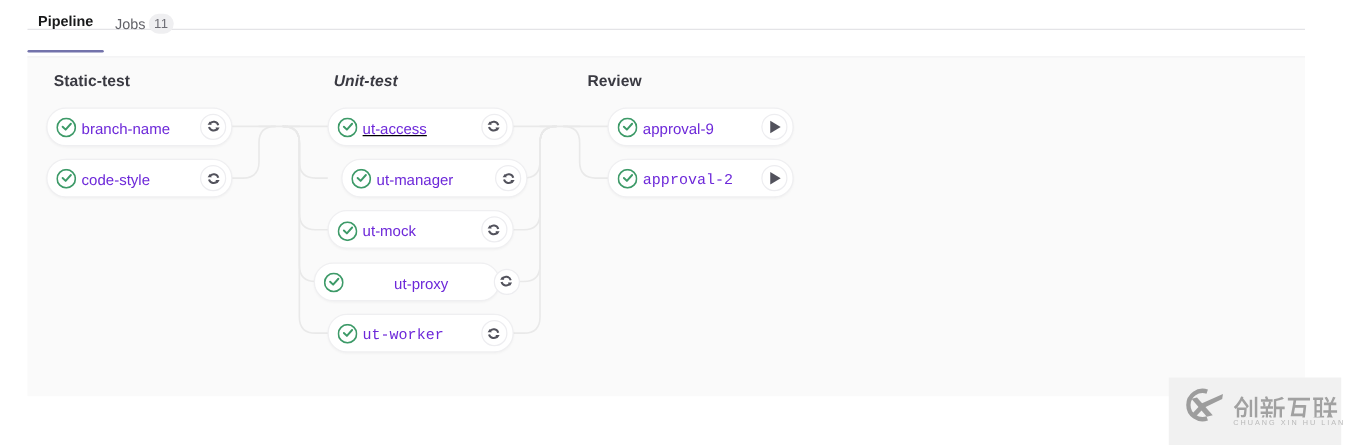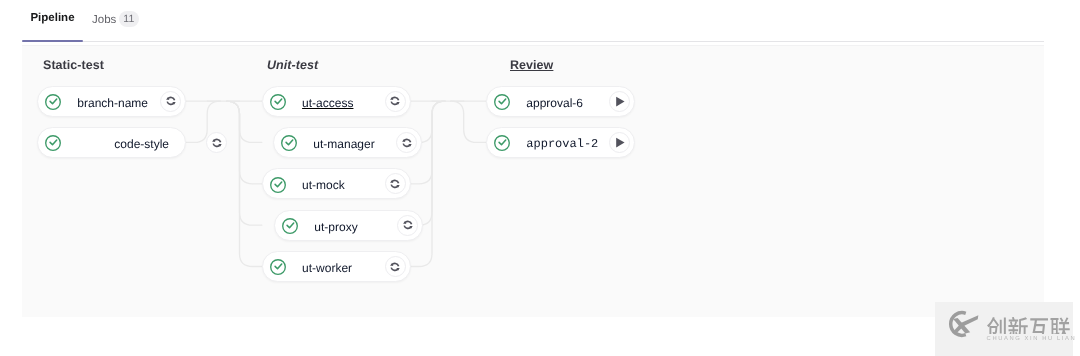--- a/index.html
+++ b/index.html
@@ -1,40 +1,40 @@
 <!DOCTYPE html>
 <html><head>
 <meta charset="utf-8">
 <style>
   html,body{margin:0;padding:0;}
   body{width:1080px;height:356px;background:#ffffff;-webkit-font-smoothing:antialiased;text-rendering:geometricPrecision;transform:translateZ(0);
        font-family:"Liberation Sans",sans-serif;overflow:hidden;position:relative;}
 
   
-  .tabbar{position:absolute;left:22px;top:0;width:1022px;height:42px;}
+  .tabbar{position:absolute;left:22px;top:0;width:1022px;height:24px;}
   .tabbar .rule{position:absolute;left:0;bottom:0;width:100%;height:1px;background:#e4e4e7;}
   .tab{position:absolute;top:11px;height:31px;font-size:11.5px;line-height:14px;white-space:nowrap;}
   .tab-pipeline{left:0px;width:61px;color:#18191a;font-weight:700;text-align:center;}
   .tab-pipeline .uline{position:absolute;left:0;right:0;bottom:0;height:2px;background:#7373ab;border-radius:1px;}
   .tab-jobs{left:70px;color:#626268;font-weight:400;}
   .jobs-badge{display:inline-block;margin-left:3px;background:#efeff1;color:#6d6d74;
               border-radius:9px;padding:0 4px;min-width:10px;text-align:left;
               font-size:10.5px;line-height:16px;vertical-align:1px;letter-spacing:.2px;}
 
   
   .panel{position:absolute;left:22px;top:45px;width:1022px;height:272px;
          background:#fafafa;border-top:1px solid #f2f2f3;box-sizing:border-box;}
 
   .stage-title{position:absolute;font-size:12.5px;font-weight:700;color:#3a3a42;letter-spacing:.05px;line-height:14px;}
 
   .pill{position:absolute;height:31px;border-radius:16px;background:#ffffff;
         border:1px solid #efeff1;box-shadow:0 1px 2px rgba(0,0,0,.04);
         display:flex;align-items:center;box-sizing:border-box;}
   .pill .statusicon{width:16px;height:16px;margin-left:7.3px;margin-top:1.6px;flex:0 0 auto;display:flex;align-items:center;}
-  .pill .jobname{margin-left:16px;margin-top:3px;font-size:12px;color:#0f172a;white-space:nowrap;flex:1 1 auto;line-height:12px;}
+  .pill .jobname{margin-left:4px;margin-top:3px;font-size:12px;color:#6d28d9;white-space:nowrap;flex:1 1 auto;line-height:12px;}
   .pill .actionbtn{width:21px;height:21px;border-radius:50%;border:1px solid #ededf0;
                    background:#fff;margin-right:4.0px;flex:0 0 auto;box-sizing:border-box;
                    display:flex;align-items:center;justify-content:center;}
 
   svg.links{position:absolute;left:0;top:0;width:1022px;height:271px;pointer-events:none;}
 
   .watermark{position:absolute;left:935px;top:302px;width:138px;height:54px;background:#f1f1f1;}
   .wm-logo{position:absolute;left:10px;top:6px;width:34px;height:32px;}
   .wm-text{position:absolute;left:51.6px;top:0;width:90px;}
   .wm-title{display:block;width:83px;height:16.8px;margin-top:15px;}
@@ -86,21 +86,21 @@
         <span class="jobname">branch-name</span>
         <span class="actionbtn">
           <svg viewBox="0 0 16 16" width="11.8" height="11.8">
             <path d="M3.7 5.5 A5.2 5.2 0 0 1 13.0 7.0" fill="none" stroke="#52525c" stroke-width="2.2" stroke-linecap="butt"></path>
             <path d="M12.3 10.5 A5.2 5.2 0 0 1 3.0 9.0" fill="none" stroke="#52525c" stroke-width="2.2" stroke-linecap="butt"></path>
             <path d="M1.5 6.5 L6.0 6.5 L3.75 2.9 Z" fill="#52525c"></path>
             <path d="M14.5 9.5 L10.0 9.5 L12.25 13.1 Z" fill="#52525c"></path>
           </svg>
         </span>
       </div>
-      <div class="pill" style="left: 15px; top: 80.95px; width: 149px; gap: 37px;">
+      <div class="pill" style="left: 15px; top: 80.95px; width: 149px;">
         <span class="statusicon">
           <svg viewBox="0 0 16 16" width="16" height="16">
             <circle cx="8" cy="8" r="7.3" fill="none" stroke="#3d9a68" stroke-width="1.35"></circle>
             <path d="M5.1 7.4 L7.5 9.7 L11.7 5.0" fill="none" stroke="#3d9a68" stroke-width="1.55" stroke-linecap="round" stroke-linejoin="round"></path>
           </svg>
         </span>
         <span class="jobname">code-style</span>
         <span class="actionbtn">
           <svg viewBox="0 0 16 16" width="11.8" height="11.8">
             <path d="M3.7 5.5 A5.2 5.2 0 0 1 13.0 7.0" fill="none" stroke="#52525c" stroke-width="2.2" stroke-linecap="butt"></path>
@@ -155,63 +155,63 @@
         <span class="jobname">ut-mock</span>
         <span class="actionbtn">
           <svg viewBox="0 0 16 16" width="11.8" height="11.8">
             <path d="M3.7 5.5 A5.2 5.2 0 0 1 13.0 7.0" fill="none" stroke="#52525c" stroke-width="2.2" stroke-linecap="butt"></path>
             <path d="M12.3 10.5 A5.2 5.2 0 0 1 3.0 9.0" fill="none" stroke="#52525c" stroke-width="2.2" stroke-linecap="butt"></path>
             <path d="M1.5 6.5 L6.0 6.5 L3.75 2.9 Z" fill="#52525c"></path>
             <path d="M14.5 9.5 L10.0 9.5 L12.25 13.1 Z" fill="#52525c"></path>
           </svg>
         </span>
       </div>
-      <div class="pill" style="left: 252px; top: 163.65px; width: 149px;">
+      <div class="pill" style="left: 229px; top: 163.65px; width: 149px; gap: 36px;">
         <span class="statusicon">
           <svg viewBox="0 0 16 16" width="16" height="16">
             <circle cx="8" cy="8" r="7.3" fill="none" stroke="#3d9a68" stroke-width="1.35"></circle>
             <path d="M5.1 7.4 L7.5 9.7 L11.7 5.0" fill="none" stroke="#3d9a68" stroke-width="1.55" stroke-linecap="round" stroke-linejoin="round"></path>
           </svg>
         </span>
         <span class="jobname">ut-proxy</span>
         <span class="actionbtn">
           <svg viewBox="0 0 16 16" width="11.8" height="11.8">
             <path d="M3.7 5.5 A5.2 5.2 0 0 1 13.0 7.0" fill="none" stroke="#52525c" stroke-width="2.2" stroke-linecap="butt"></path>
             <path d="M12.3 10.5 A5.2 5.2 0 0 1 3.0 9.0" fill="none" stroke="#52525c" stroke-width="2.2" stroke-linecap="butt"></path>
             <path d="M1.5 6.5 L6.0 6.5 L3.75 2.9 Z" fill="#52525c"></path>
             <path d="M14.5 9.5 L10.0 9.5 L12.25 13.1 Z" fill="#52525c"></path>
           </svg>
         </span>
       </div>
-      <div class="pill" style="left: 239.8px; top: 205px; width: 149px;">
+      <div class="pill" style="left: 239.8px; top: 205px; width: 149px; font-family: Liberation Mono, monospace;">
         <span class="statusicon">
           <svg viewBox="0 0 16 16" width="16" height="16">
             <circle cx="8" cy="8" r="7.3" fill="none" stroke="#3d9a68" stroke-width="1.35"></circle>
             <path d="M5.1 7.4 L7.5 9.7 L11.7 5.0" fill="none" stroke="#3d9a68" stroke-width="1.55" stroke-linecap="round" stroke-linejoin="round"></path>
           </svg>
         </span>
         <span class="jobname">ut-worker</span>
         <span class="actionbtn">
           <svg viewBox="0 0 16 16" width="11.8" height="11.8">
             <path d="M3.7 5.5 A5.2 5.2 0 0 1 13.0 7.0" fill="none" stroke="#52525c" stroke-width="2.2" stroke-linecap="butt"></path>
             <path d="M12.3 10.5 A5.2 5.2 0 0 1 3.0 9.0" fill="none" stroke="#52525c" stroke-width="2.2" stroke-linecap="butt"></path>
             <path d="M1.5 6.5 L6.0 6.5 L3.75 2.9 Z" fill="#52525c"></path>
             <path d="M14.5 9.5 L10.0 9.5 L12.25 13.1 Z" fill="#52525c"></path>
           </svg>
         </span>
       </div>
-      <div class="stage-title" style="left: 488px; top: 12px; text-decoration: underline;">Review</div>
+      <div class="stage-title" style="left: 448px; top: 12px;">Review</div>
       <div class="pill" style="left: 464px; top: 39.6px; width: 149px;">
         <span class="statusicon">
           <svg viewBox="0 0 16 16" width="16" height="16">
             <circle cx="8" cy="8" r="7.3" fill="none" stroke="#3d9a68" stroke-width="1.35"></circle>
             <path d="M5.1 7.4 L7.5 9.7 L11.7 5.0" fill="none" stroke="#3d9a68" stroke-width="1.55" stroke-linecap="round" stroke-linejoin="round"></path>
           </svg>
         </span>
-        <span class="jobname">approval-6</span>
+        <span class="jobname">approval-9</span>
         <span class="actionbtn">
           <svg viewBox="0 0 16 16" width="13.2" height="13.2">
             <path d="M3.9 2.0 L14.0 8 L3.9 14.0 Z" fill="#52525c"></path>
           </svg>
         </span>
       </div>
       <div class="pill" style="left: 464px; top: 80.95px; width: 149px; font-family: Liberation Mono, monospace;">
         <span class="statusicon">
           <svg viewBox="0 0 16 16" width="16" height="16">
             <circle cx="8" cy="8" r="7.3" fill="none" stroke="#3d9a68" stroke-width="1.35"></circle>

